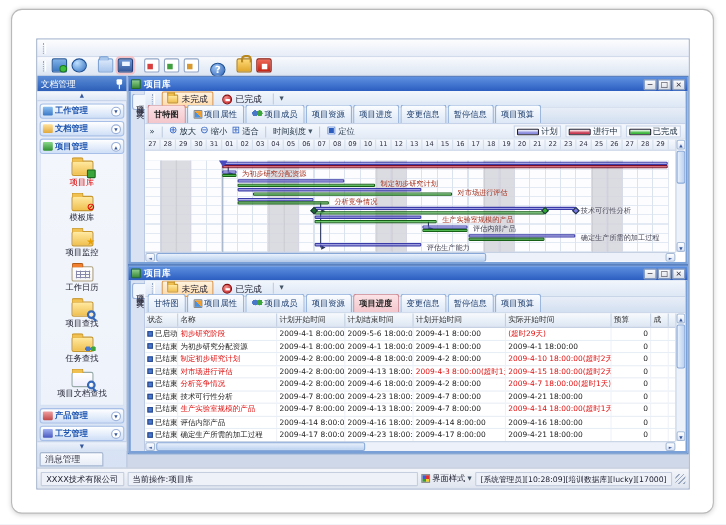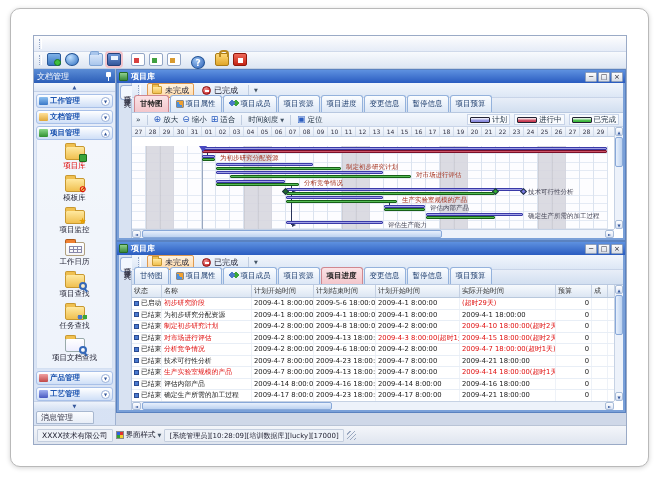--- a/index.html
+++ b/index.html
@@ -668,20 +668,21 @@
               </div>
             </div>
           </div>
         </div>
 
       </div>
     </div>
 
     <div class="statusbar">
       <span class="st-cell">XXXX技术有限公司</span>
+      <span class="st-cell st-op">当前操作:项目库</span>
       <span class="st-style">
         <span class="style-ico"></span>
         <span>界面样式</span>
         <span class="stcaret">▼</span>
       </span>
       <span class="st-cell st-session">[系统管理员][10:28:09][培训数据库][lucky][17000]</span>
       <span class="rgrip"></span>
     </div>
 
   </div>

